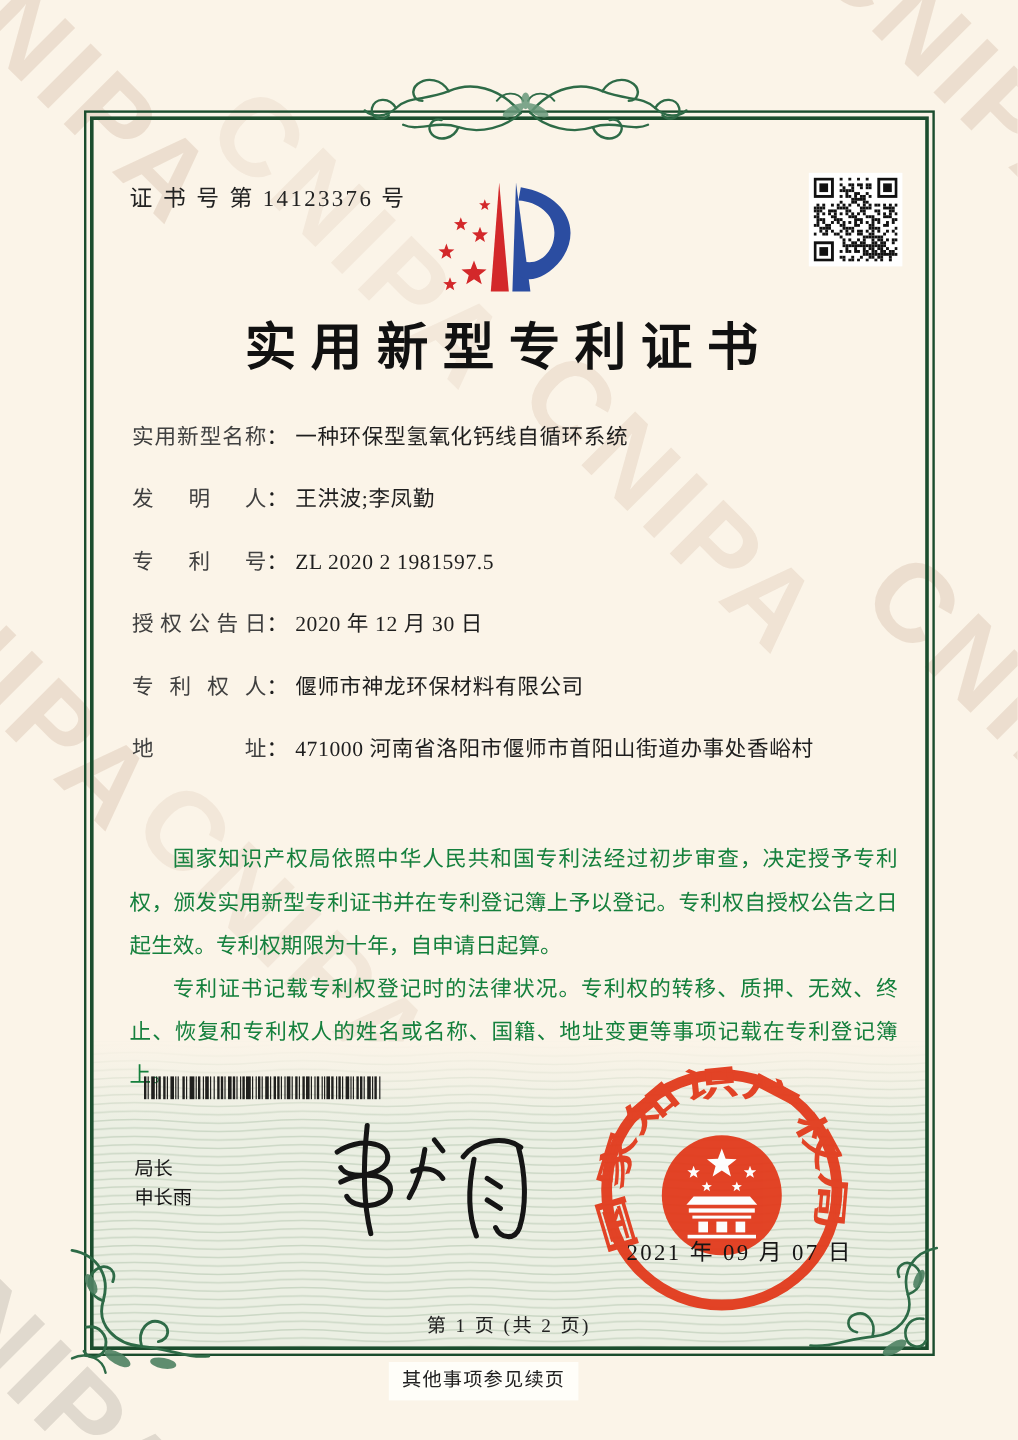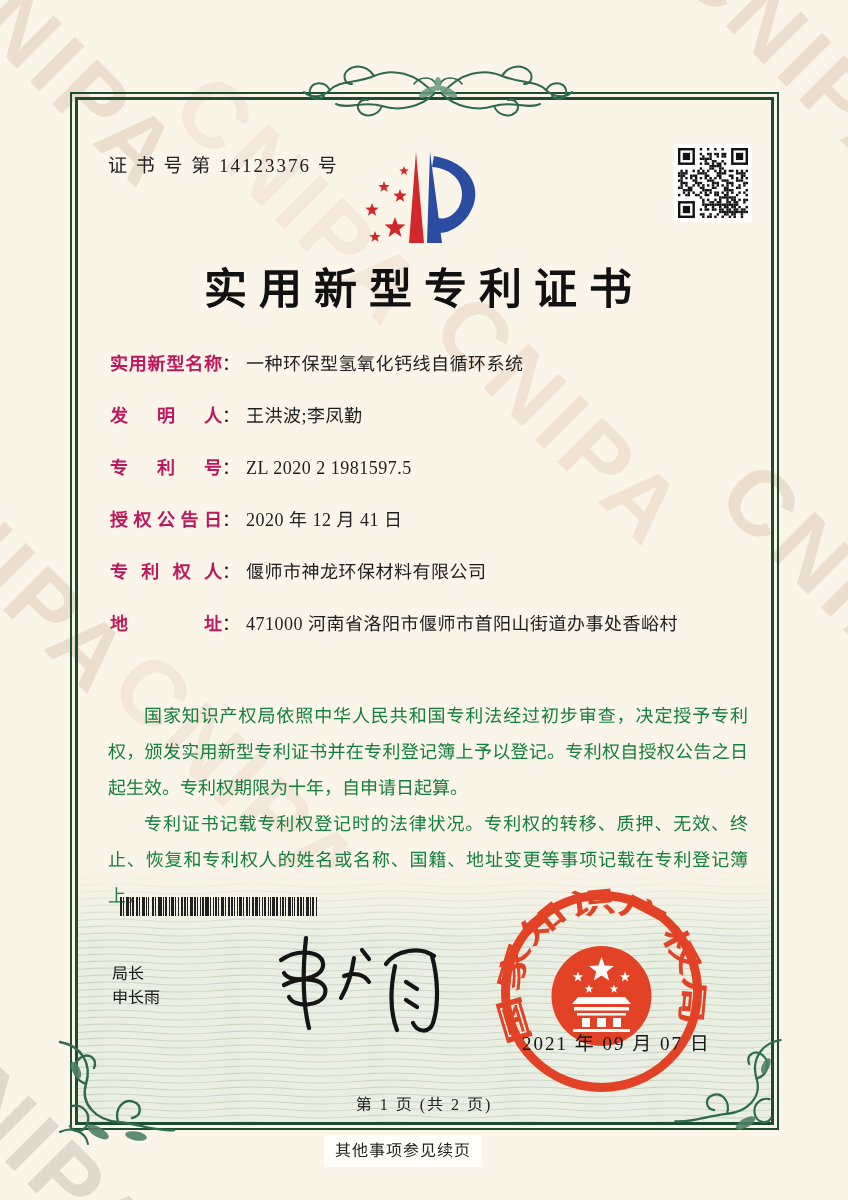--- a/index.html
+++ b/index.html
@@ -41,21 +41,21 @@
   .qr{position:absolute;left:674px;top:144px;width:78px;height:78px;background:#fff;padding:4px;box-sizing:border-box;z-index:4;}
   .title{
     position:absolute;left:0;right:0;top:254px;text-align:center;
     font-size:43px;font-weight:bold;letter-spacing:12px;color:#111;z-index:4;
   }
   
   .fields{position:absolute;left:110px;top:349px;width:650px;z-index:4;font-size:18px;}
   .frow{height:52px;white-space:nowrap;}
   .flabel{
     display:inline-block;width:112px;vertical-align:top;
-    text-align:justify;text-align-last:justify;color:#be185d;font-weight:bold;
+    text-align:justify;text-align-last:justify;color:#404040;
   }
   .fcolon{display:inline-block;color:#1e1e1e;}
   .fvalue{display:inline-block;margin-left:6px;color:#1e1e1e;letter-spacing:0.5px;}
   .grant-group{display:inline-block;margin-left:56px;}
   .flabel.narrow{width:96px;}
   
   .bodytext{
     position:absolute;left:108px;top:698px;width:640px;z-index:4;
     font-size:18px;line-height:36px;text-align:justify;color:#15803d;
   }
@@ -479,21 +479,21 @@
   <div class="frow">
     <span class="flabel">实用新型名称</span><span class="fcolon">：</span><span class="fvalue">一种环保型氢氧化钙线自循环系统</span>
   </div>
   <div class="frow">
     <span class="flabel">发明人</span><span class="fcolon">：</span><span class="fvalue">王洪波;李凤勤</span>
   </div>
   <div class="frow">
     <span class="flabel">专利号</span><span class="fcolon">：</span><span class="fvalue">ZL 2020 2 1981597.5</span>
   </div>
   <div class="frow">
-    <span class="flabel">授权公告日</span><span class="fcolon">：</span><span class="fvalue">2020 年 12 月 41 日</span>
+    <span class="flabel">授权公告日</span><span class="fcolon">：</span><span class="fvalue">2020 年 12 月 30 日</span>
   </div>
   <div class="frow">
     <span class="flabel">专利权人</span><span class="fcolon">：</span><span class="fvalue">偃师市神龙环保材料有限公司</span>
   </div>
   <div class="frow">
     <span class="flabel">地址</span><span class="fcolon">：</span><span class="fvalue">471000 河南省洛阳市偃师市首阳山街道办事处香峪村</span>
   </div>
 </div>
 
 <div class="bodytext">

